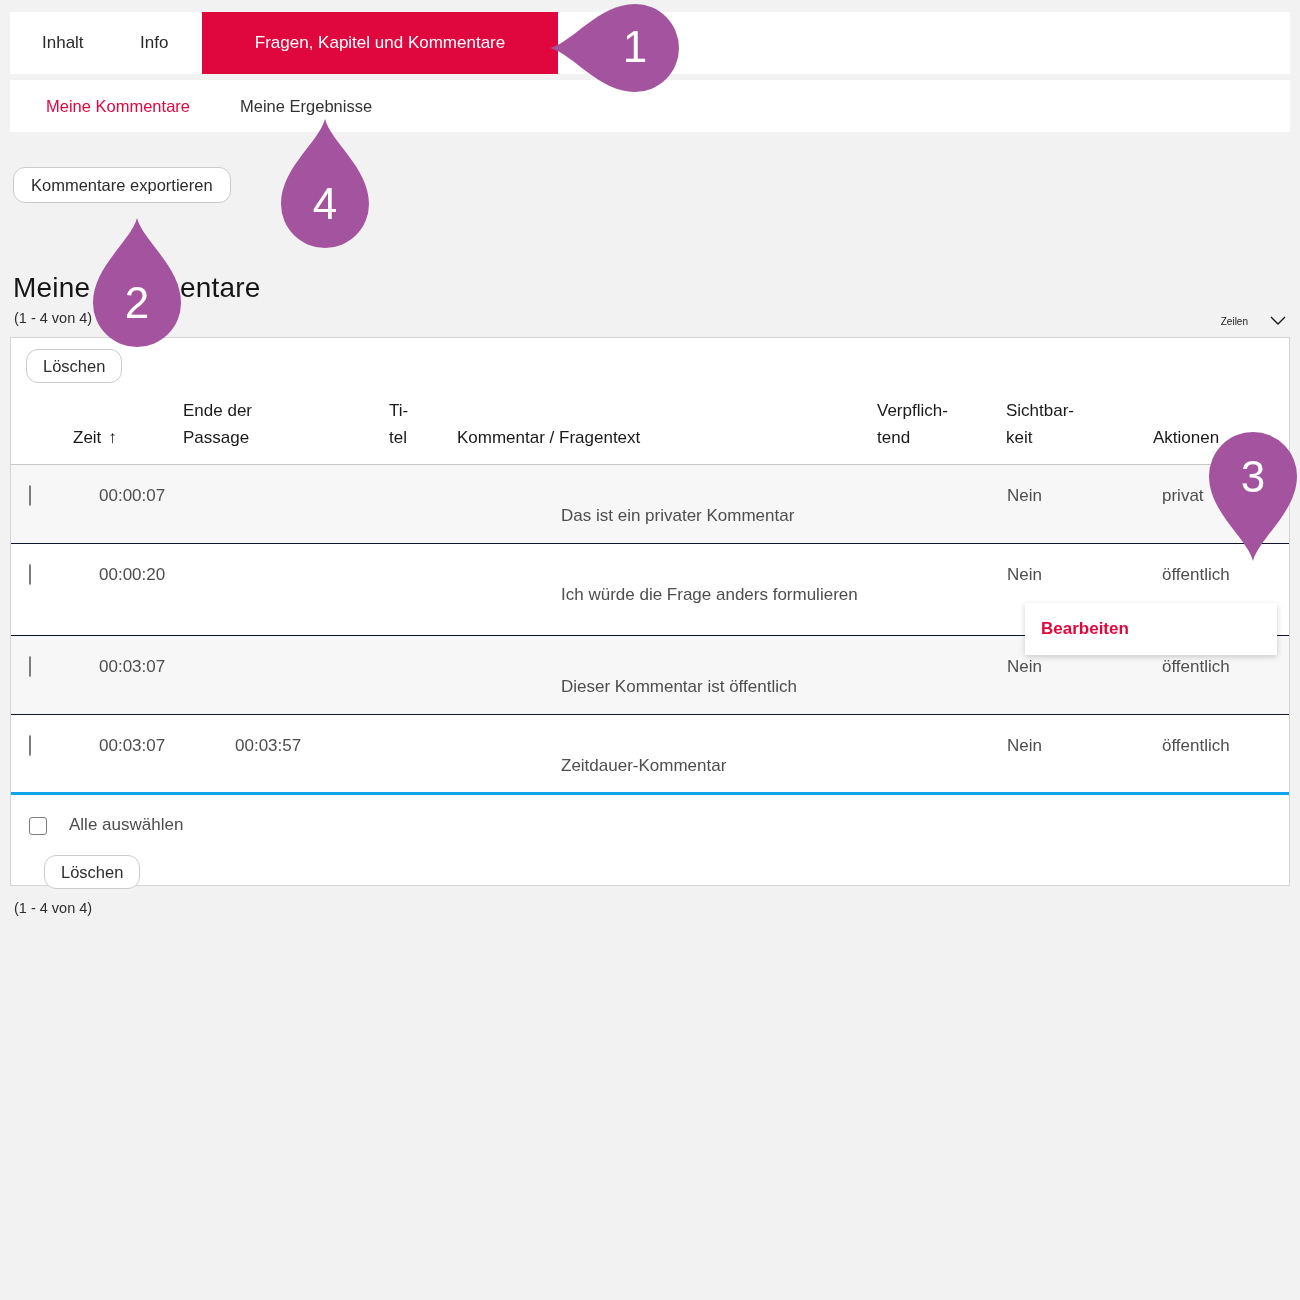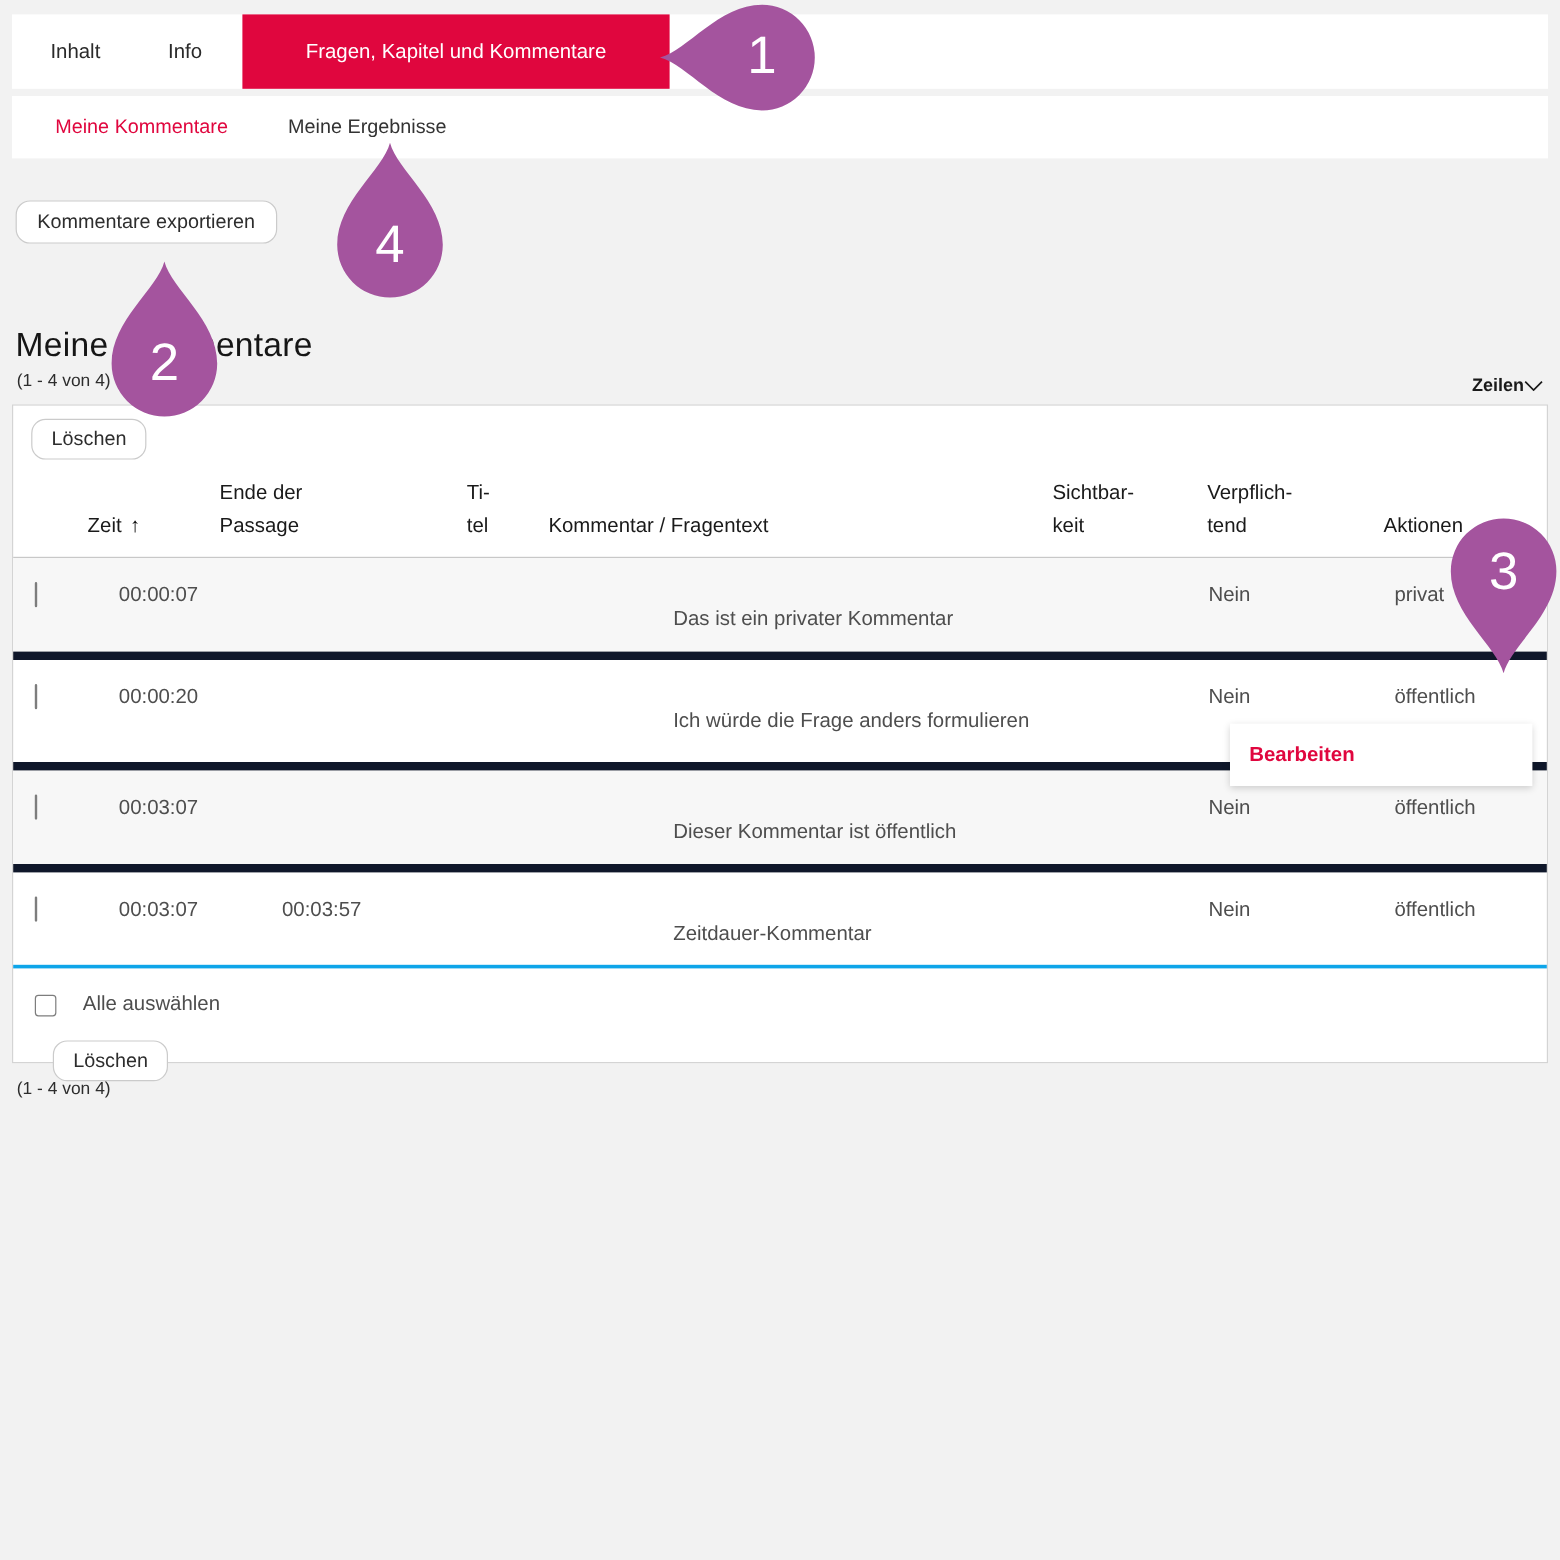--- a/index.html
+++ b/index.html
@@ -49,22 +49,22 @@
   .export-btn { position: absolute; left: 13px; top: 167px; height: 36px; padding: 0 17px; }
 
   
   .section-title {
     position: absolute; left: 13px; top: 272px;
     font-size: 28px; font-weight: 500; color: #161616; letter-spacing: 0.2px;
   }
   .count-top { position: absolute; left: 14px; top: 310px; font-size: 14.5px; color: #2d2d2d; }
   .rows-dropdown {
     position: absolute; right: 14px; top: 309px; height: 24px;
-    display: flex; align-items: center; gap: 0;
-    font-size: 15px; color: #1a1a1a; font-weight: bold;
+    display: flex; align-items: center; gap: 22px;
+    font-size: 10px; color: #1a1a1a;
   }
 
   
   .table-wrap {
     position: absolute; left: 10px; top: 337px; width: 1280px; height: 549px;
     background: #ffffff; border: 1px solid #d4d4d4;
   }
   .delete-btn-top { margin: 11px 0 0 15px; height: 34px; padding: 0 16px; }
   .grid {
     display: grid;
@@ -76,21 +76,21 @@
     border-bottom: 1px solid #c8c8c8;
     font-size: 17px; color: #1a1a1a; line-height: 1.6;
   }
   .th .l { display: block; }
   .sort-arrow { font-weight: 700; font-size: 17px; margin-left: 7px; color: #000; }
   .trow {
     font-size: 17px; color: #4e4e4e; line-height: 1.45;
     padding-top: 19px; padding-bottom: 14px; gap: 26px;
   }
   .row-alt { background: #f7f7f7; }
-  .row-sep { border-top: 7px solid #0f172a; }
+  .row-sep { border-top: 1px solid #0f172a; }
   .r1 { min-height: 64px; } .r2 { min-height: 92px; } .r3 { min-height: 67px; } .r4 { min-height: 67px; }
   .comment-text { display: inline-block; max-width: 325px; margin-top: 20px; }
 
   .checkbox {
     width: 18px; height: 18px; background: #fff;
     border: 1.5px solid #7d7d7d; border-radius: 3px; margin-top: 1px;
   }
   .action-cell { display: flex; align-items: center; gap: 8px; padding-left: 12px; white-space: nowrap; }
   .action-red { color: var(--accent); }
   .chev { flex: 0 0 auto; }
@@ -158,26 +158,26 @@
       <span class="l">Passage</span>
     </div>
     <div class="th">
       <span class="l">Ti-</span>
       <span class="l">tel</span>
     </div>
     <div class="th">
       <span class="l">Kommentar / Fragentext</span>
     </div>
     <div class="th">
+      <span class="l">Verpflich-</span>
+      <span class="l">tend</span>
+    </div>
+    <div class="th">
       <span class="l">Sichtbar-</span>
       <span class="l">keit</span>
-    </div>
-    <div class="th">
-      <span class="l">Verpflich-</span>
-      <span class="l">tend</span>
     </div>
     <div class="th">
       <span class="l">Aktionen</span>
     </div>
   </div>
 
   
   <div class="grid trow row-alt r1">
     <div><span class="checkbox"></span></div>
     <div>00:00:07</div>

